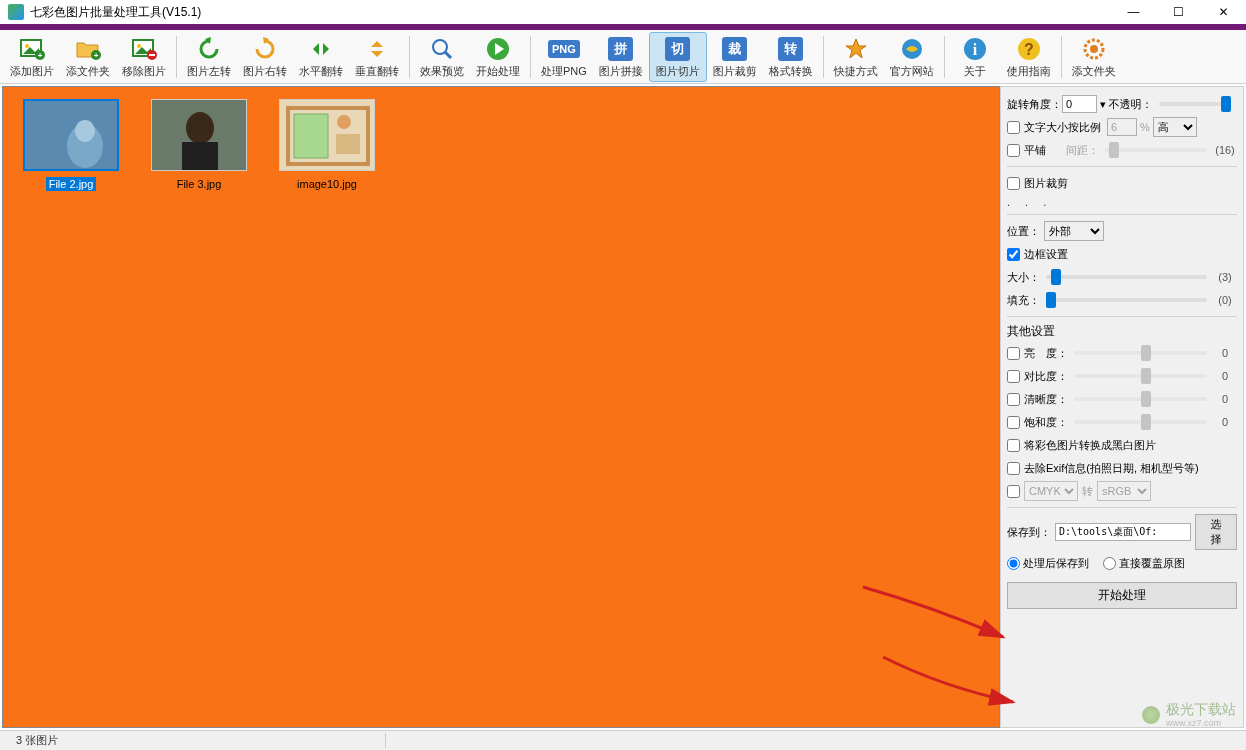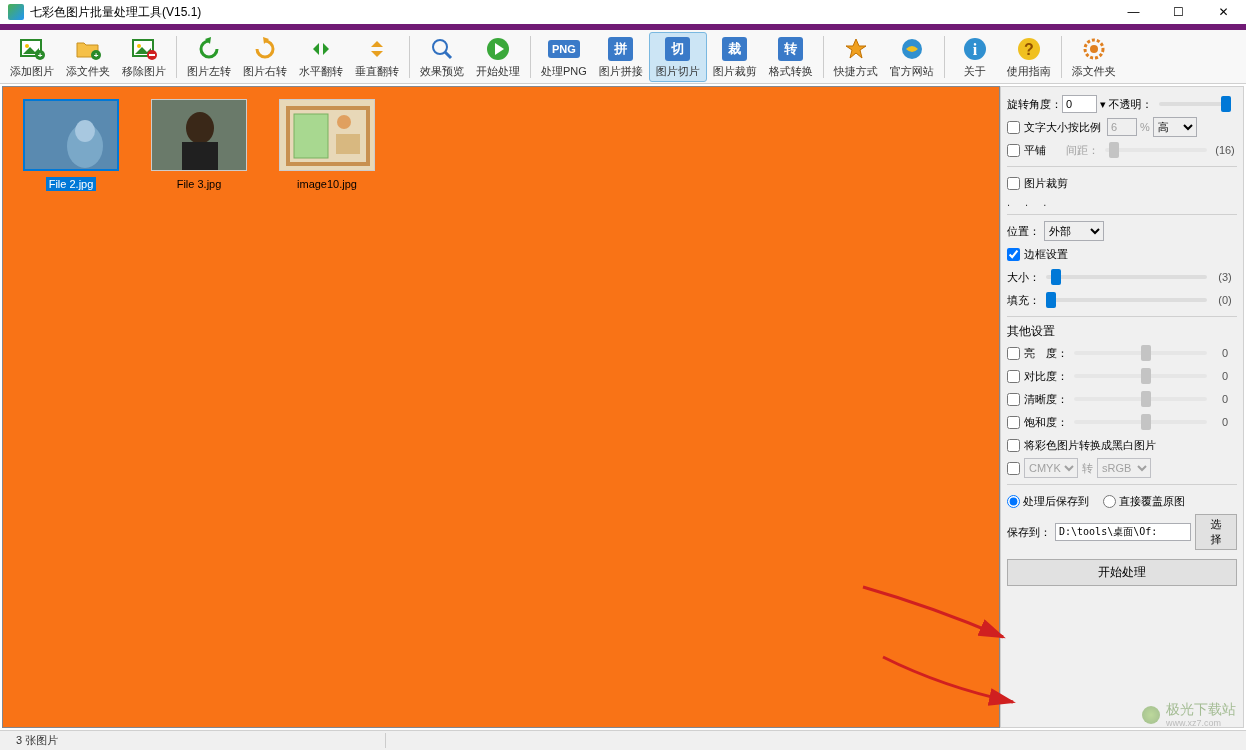--- a/index.html
+++ b/index.html
@@ -377,35 +377,39 @@
           <div class="slider-thumb" style="left:50%;"></div>
         </div>
       <span class="slider-val disabled-text">0</span>
     </div>
     <div class="side-row">
       <input type="checkbox" style="">
       <label>将彩色图片转换成黑白图片</label>
     </div>
     <div class="side-row">
       <input type="checkbox" style="">
+      <label>去除Exif信息(拍照日期, 相机型号等)</label>
+    </div>
+    <div class="side-row">
+      <input type="checkbox" style="">
       <select disabled="" style="width:54px;"><option>CMYK</option></select>
       <span style="margin:0 4px;" class="disabled-text">转</span>
       <select disabled="" style="width:54px;"><option>sRGB</option></select>
     </div>
     <div class="side-sep"></div>
+    <div class="side-row">
+      <label>保存到：</label>
+      <input type="text" style="flex: 1 1 0%; margin: 0px 4px; font-family: monospace; font-size: 10px;" value="D:\tools\桌面\Of:">
+      <button class="small-btn">选择</button>
+    </div>
     <div class="side-row">
       <input type="radio" checked="" style="margin-right: 3px;">
       <label>处理后保存到</label>
       <input type="radio" style="margin-left: 14px; margin-right: 3px;">
       <label>直接覆盖原图</label>
-    </div>
-    <div class="side-row">
-      <label>保存到：</label>
-      <input type="text" style="flex: 1 1 0%; margin: 0px 4px; font-family: monospace; font-size: 10px;" value="D:\tools\桌面\Of:">
-      <button class="small-btn">选择</button>
     </div>
     <button class="big-btn">开始处理</button>
   </div>
 </div>
 
 <div class="statusbar">
   <span class="cell">3 张图片</span>
 </div>
 
 <div class="watermark">

